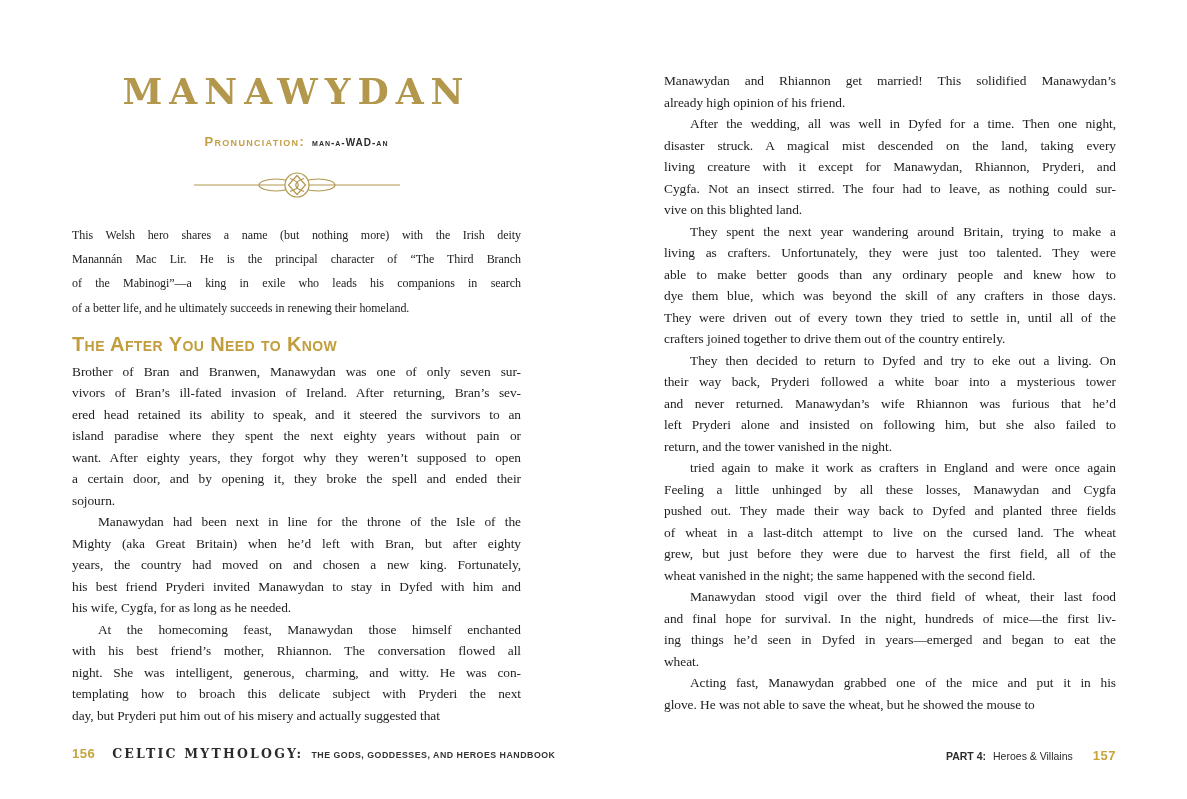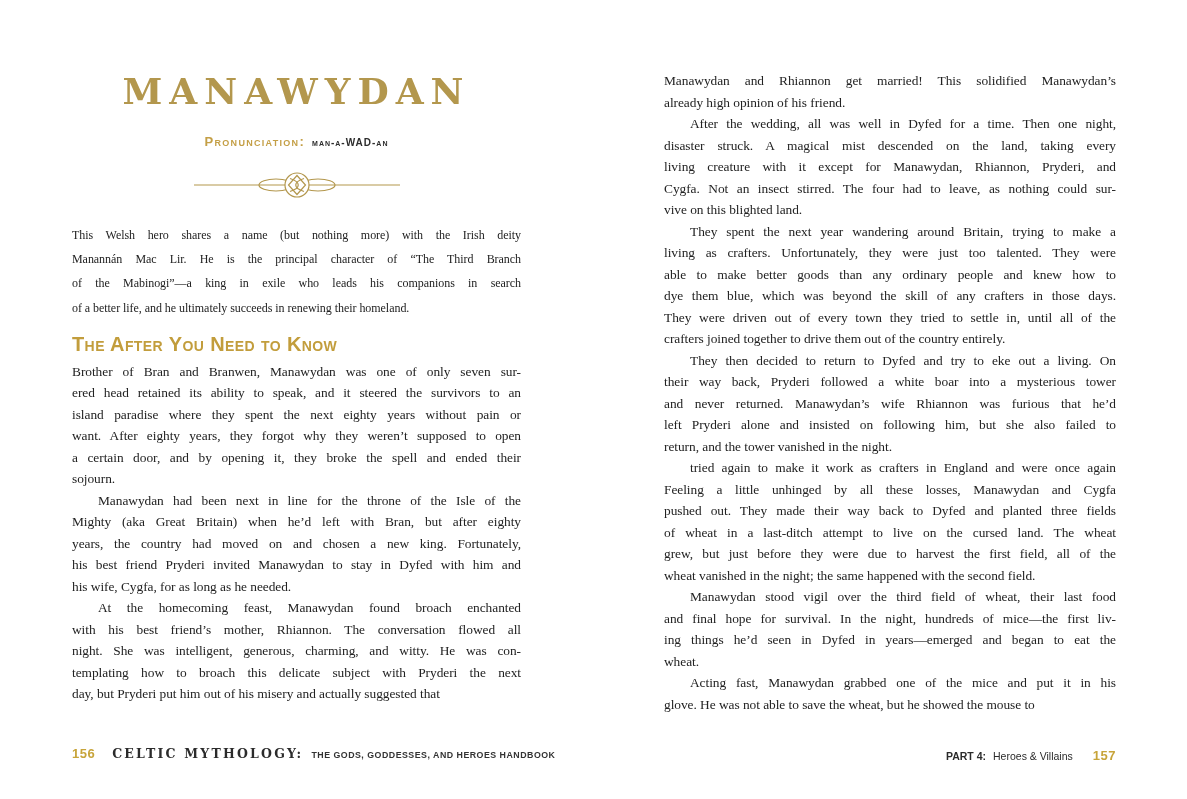--- a/index.html
+++ b/index.html
@@ -156,35 +156,36 @@
           <div class="line">of the Mabinogi”—a king in exile who leads his companions in search</div>
           <div class="line last">of a better life, and he ultimately succeeds in renewing their homeland.</div>
         </div>
       </div>
 
     <h2 class="section-heading">The After You Need to Know</h2>
 
     <div class="body-text para-block">
         <div class="para">
           <div class="line">Brother of Bran and Branwen, Manawydan was one of only seven sur-</div>
+          <div class="line">vivors of Bran’s ill-fated invasion of Ireland. After returning, Bran’s sev-</div>
           <div class="line">ered head retained its ability to speak, and it steered the survivors to an</div>
           <div class="line">island paradise where they spent the next eighty years without pain or</div>
           <div class="line">want. After eighty years, they forgot why they weren’t supposed to open</div>
           <div class="line">a certain door, and by opening it, they broke the spell and ended their</div>
           <div class="line last">sojourn.</div>
         </div>
         <div class="para indent">
           <div class="line">Manawydan had been next in line for the throne of the Isle of the</div>
           <div class="line">Mighty (aka Great Britain) when he’d left with Bran, but after eighty</div>
           <div class="line">years, the country had moved on and chosen a new king. Fortunately,</div>
           <div class="line">his best friend Pryderi invited Manawydan to stay in Dyfed with him and</div>
           <div class="line last">his wife, Cygfa, for as long as he needed.</div>
         </div>
         <div class="para indent">
-          <div class="line">At the homecoming feast, Manawydan found broach enchanted</div>
+          <div class="line">At the homecoming feast, Manawydan those himself enchanted</div>
           <div class="line">with his best friend’s mother, Rhiannon. The conversation flowed all</div>
           <div class="line">night. She was intelligent, generous, charming, and witty. He was con-</div>
           <div class="line">templating how to broach this delicate subject with Pryderi the next</div>
           <div class="line last">day, but Pryderi put him out of his misery and actually suggested that</div>
         </div>
       </div>
 
     <div class="footer footer-left">
       <span class="page-num">156</span>
       <span class="book-title">CELTIC MYTHOLOGY:</span>

